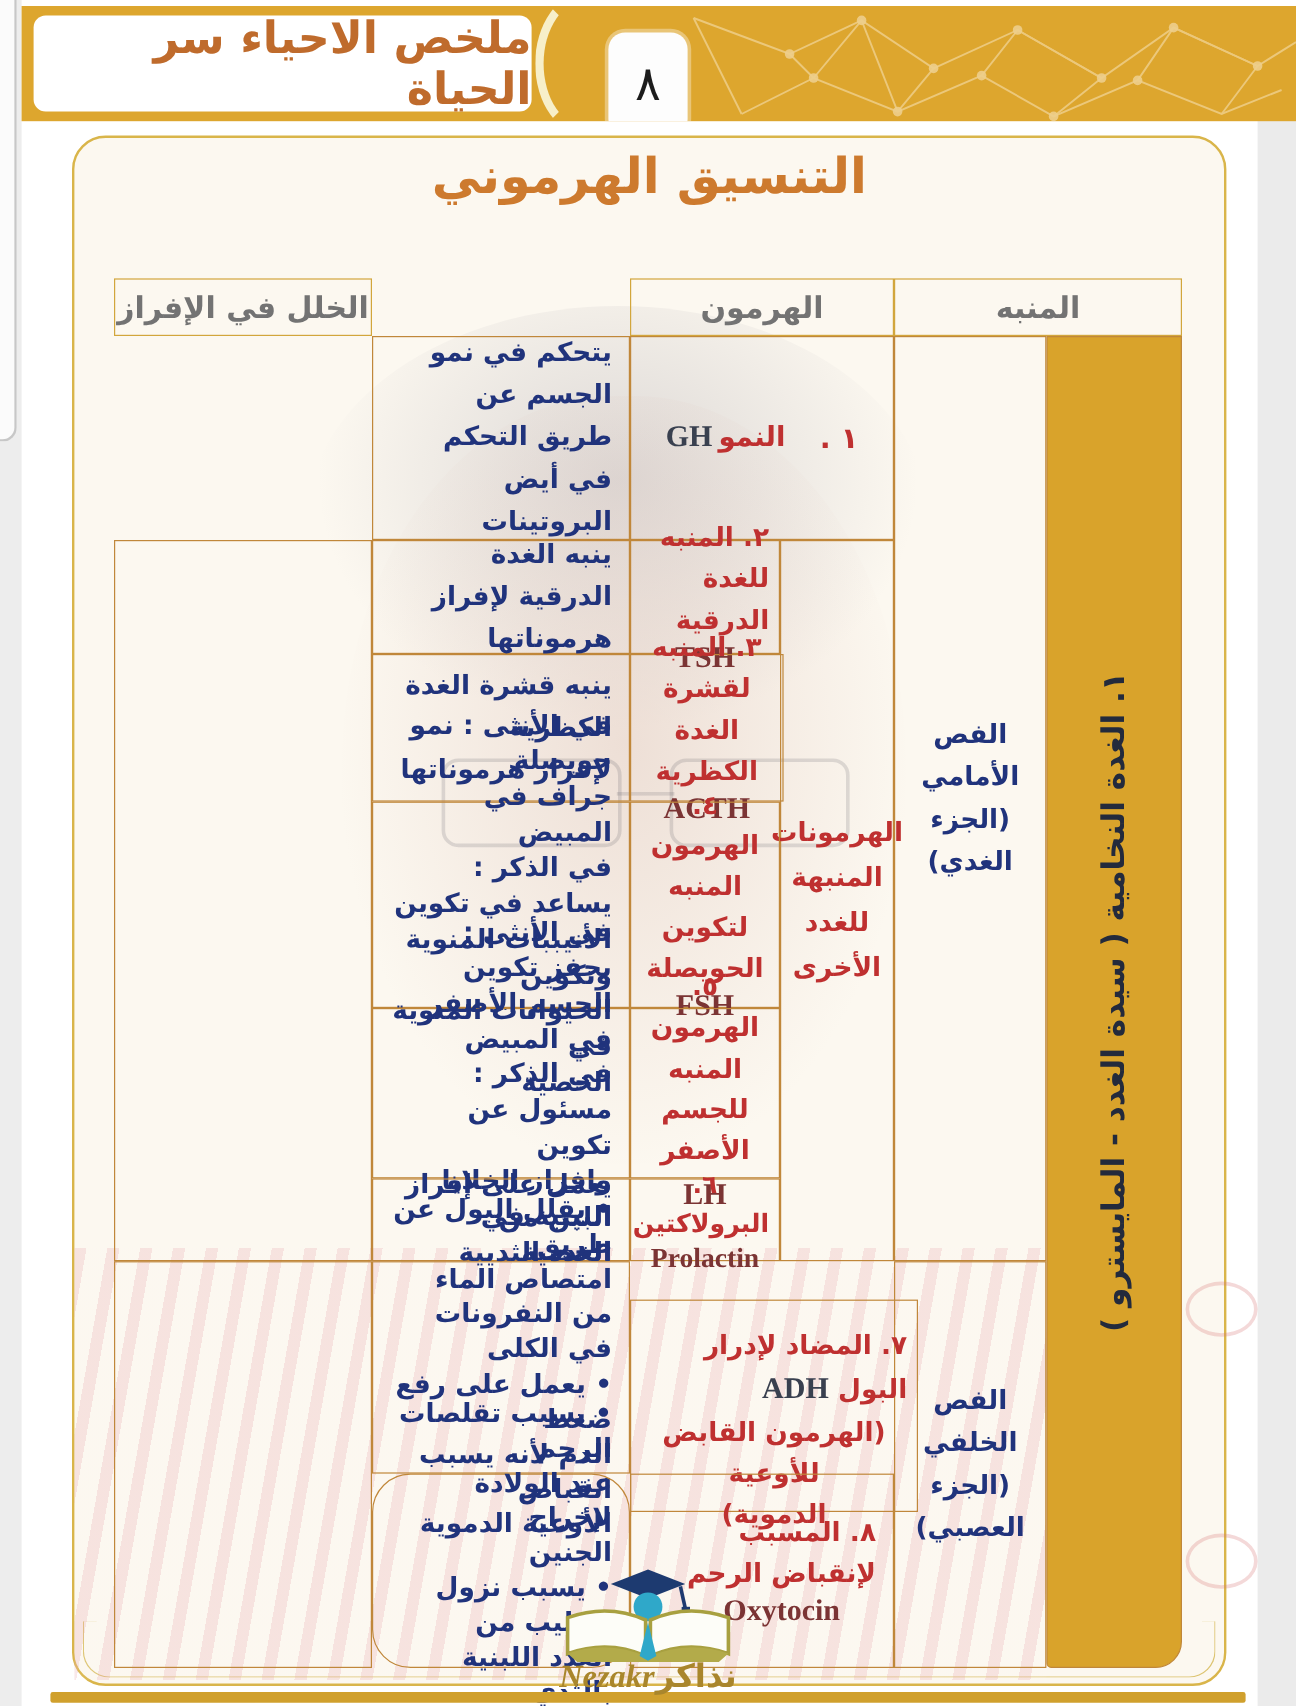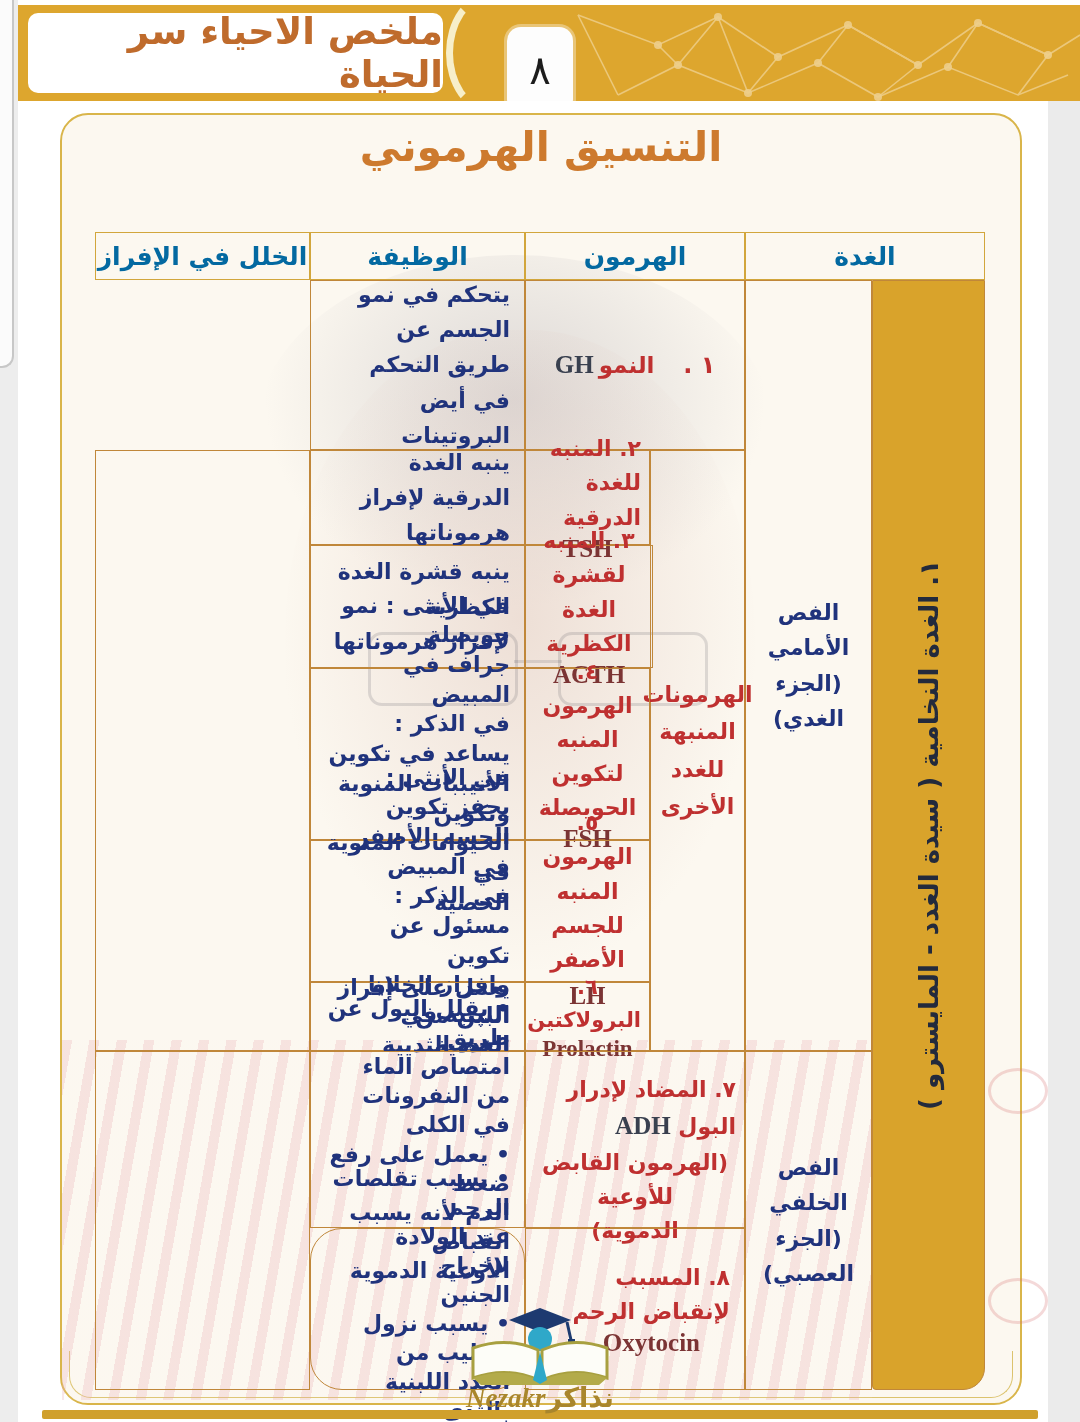--- a/index.html
+++ b/index.html
@@ -49,21 +49,21 @@
 
   
   .doc-title { position:absolute; left:60px; top:124px; width:962px; text-align:center;
                color:#cd7a2e; font-weight:bold; line-height:1.15; }
   .doc-title .l1, .doc-title .l2 { font-size:41px; }
 
   
   .cell { position:absolute; border:1.5px solid #c0873a; display:flex; flex-direction:column;
           align-items:center; justify-content:center; direction:rtl; }
   .hcell { border-color:#d2a63c; }
-  .hcell .ht { color:#0369a1; font-weight:bold; font-size:25px; }
+  .hcell .ht { color:#737373; font-weight:bold; font-size:25px; }
   .red  { color:#bf3030; font-weight:bold; }
   .blue { color:#20337c; font-weight:bold; }
   .pre  { white-space:pre-line; }
   .fn   { font-size:22px; line-height:1.6; width:100%; text-align:right; padding:4px 14px; }
   .ds   { font-size:22px; line-height:1.6; width:100%; text-align:right; padding:4px 10px; }
   .hname{ font-size:22px; line-height:1.55; width:100%; text-align:right; padding:0 8px; }
   .hctr { text-align:center; }
   .abbr { font-family:"Liberation Serif","DejaVu Serif",serif; font-size:25px; color:#7b3434; font-weight:bold; }
   .abbr-dark { color:#39404f; }
   .gland-lbl { font-size:22px; line-height:1.6; text-align:center; }
@@ -137,27 +137,24 @@
   <div class="wm wm-bridge"></div>
   <div class="wm wm-shirt"></div>
   <div class="wm wm-arc1"></div>
   <div class="wm wm-arc2"></div>
 
   <div class="doc-title">
     <div class="l2">التنسيق الهرموني</div>
   </div>
 
   <div class="cell hcell" style="left:745px;top:232px;width:240px;height:48px;">
-    <span class="ht">الغدة</span>
+    <span class="ht">المنبه</span>
   </div>
   <div class="cell hcell" style="left:525px;top:232px;width:220px;height:48px;">
     <span class="ht">الهرمون</span>
-  </div>
-  <div class="cell hcell" style="left:310px;top:232px;width:215px;height:48px;">
-    <span class="ht">الوظيفة</span>
   </div>
   <div class="cell hcell" style="left:95px;top:232px;width:215px;height:48px;">
     <span class="ht">الخلل في الإفراز</span>
   </div>
 
   <div class="gold-band"></div>
   <div class="band-text">١. الغدة النخامية ( سيدة الغدد - المايسترو )</div>
   <div class="cell" style="left:745px;top:280px;width:127px;height:771px;">
     <span class="gland-lbl blue pre">الفص الأمامي
 (الجزء
@@ -201,21 +198,21 @@
       <span>٥. الهرمون المنبه للجسم الأصفر</span>
       <span class="abbr">LH</span>
     </div>
   </div>
 
   <div class="cell" style="left:525px;top:982px;width:125px;height:69px;">
     <div class="hname red hctr" style="font-size:21px;">٦. البرولاكتين</div>
     <div class="abbr" style="font-size:23px;">Prolactin</div>
   </div>
 
-  <div class="cell" style="left:525px;top:1051px;width:220px;height:177px;align-items:flex-start;">
+  <div class="cell" style="left:525px;top:1083px;width:240px;height:177px;align-items:flex-start;">
     <div class="hname red" style="padding-top:42px;">
       <span>٧. المضاد لإدرار البول</span>
       <span class="abbr abbr-dark">ADH</span>
     </div>
     <div class="hname red hctr pre">(الهرمون القابض للأوعية
 الدموية)</div>
   </div>
 
   <div class="cell" style="left:525px;top:1228px;width:220px;height:162px;">
     <div class="hname red" style="padding-right:14px;">٨. المسبب لإنقباض الرحم</div>

